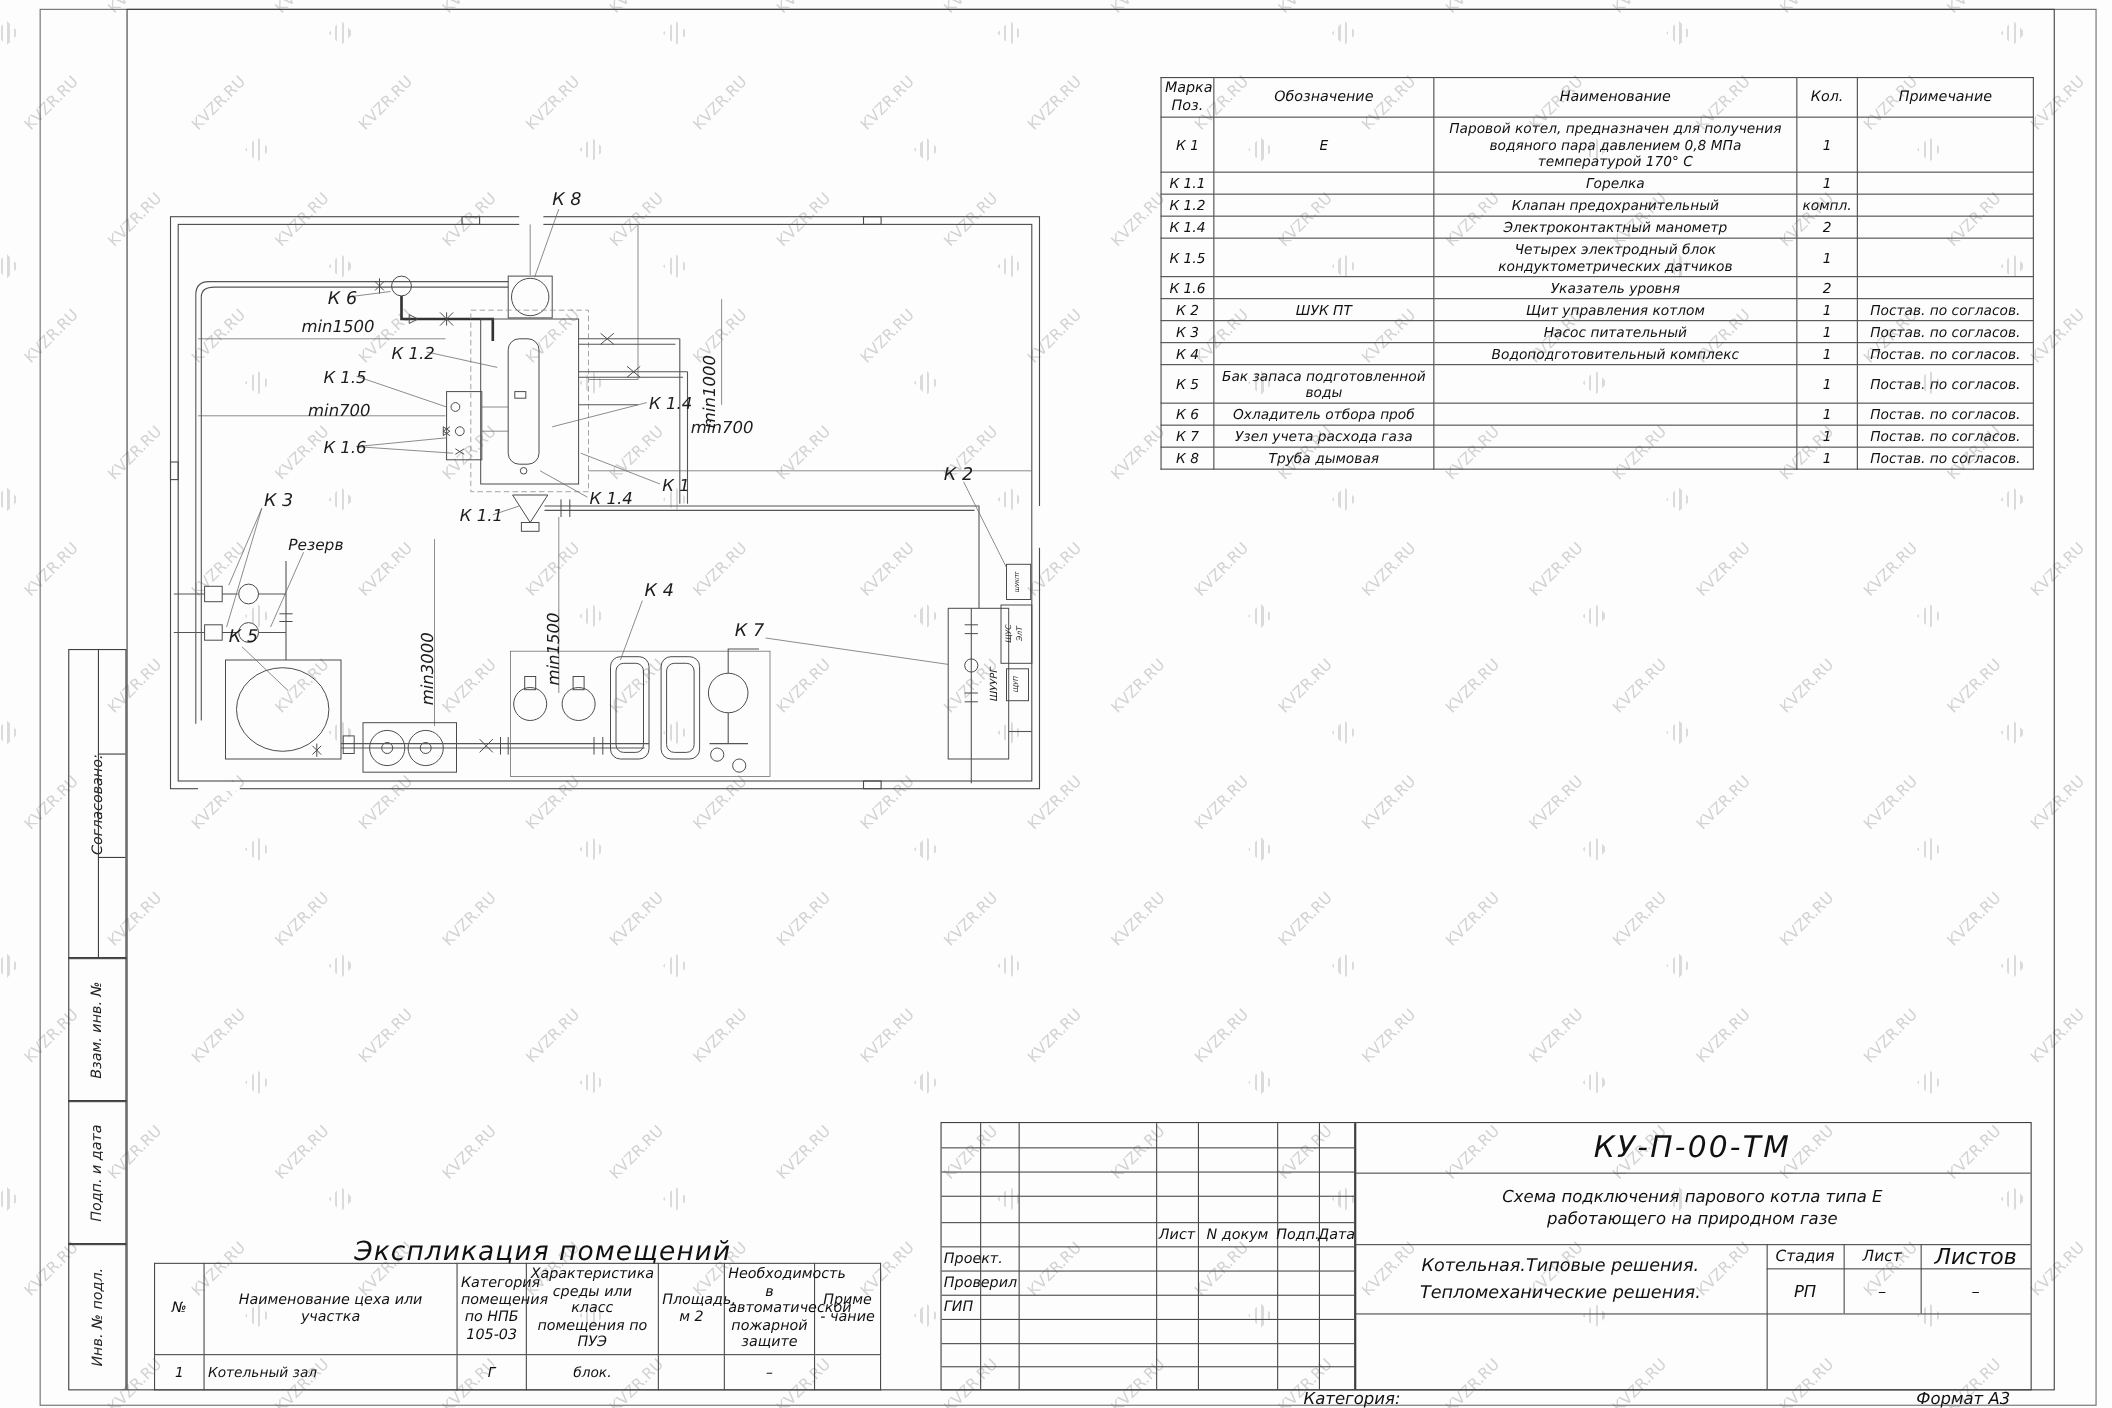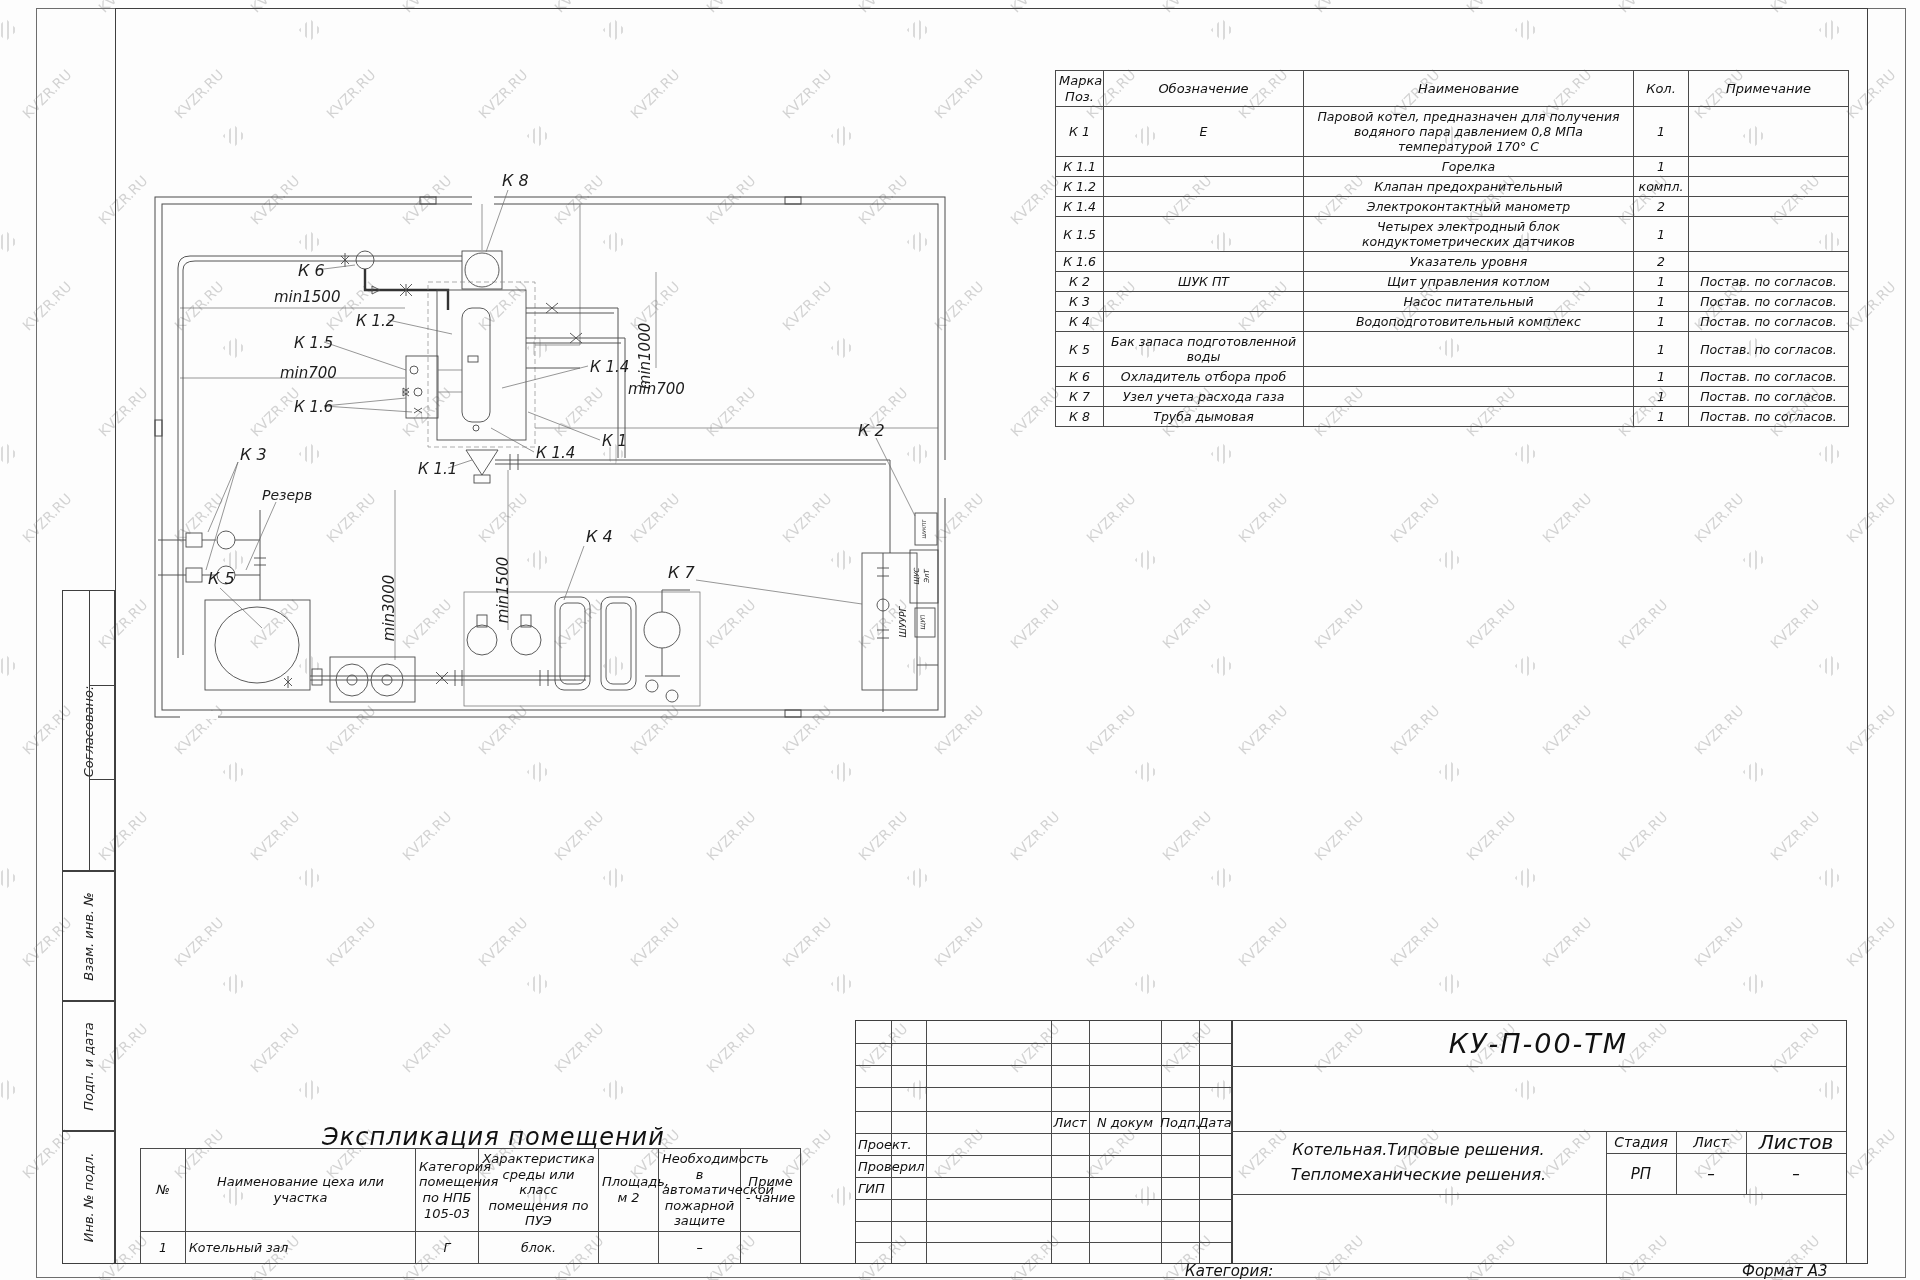--- a/index.html
+++ b/index.html
@@ -647,20 +647,24 @@
 
     <div class="hline" style="top:45px;left:375px;width:615px;"></div>
     <div class="hline" style="top:110px;left:375px;width:615px;"></div>
     <div class="hline" style="top:132px;left:750px;width:240px;"></div>
     <div class="hline" style="top:173px;left:375px;width:615px;"></div>
     <div class="vline" style="left:750px;top:110px;height:132px;"></div>
     <div class="vline" style="left:820px;top:110px;height:63px;"></div>
     <div class="vline" style="left:890px;top:110px;height:63px;"></div>
 
     <div class="cell" style="left:375px;top:0;width:615px;height:45px;font-size:27px;letter-spacing:2px;">КУ-П-00-ТМ</div>
+    <div class="cell" style="left:375px;top:45px;width:615px;height:65px;flex-direction:column;font-size:15px;line-height:1.3;">
+      <div>Схема подключения парового котла типа Е</div>
+      <div>работающего на природном газе</div>
+    </div>
     <div class="cell" style="left:375px;top:110px;width:375px;height:63px;flex-direction:column;font-size:16px;line-height:1.55;">
       <div>Котельная.Типовые решения.</div>
       <div>Тепломеханические решения.</div>
     </div>
     <div class="cell small-it" style="left:750px;top:110px;width:70px;height:22px;font-size:14px;">Стадия</div>
     <div class="cell small-it" style="left:820px;top:110px;width:70px;height:22px;font-size:14px;">Лист</div>
     <div class="cell small-it" style="left:890px;top:110px;width:100px;height:22px;font-size:20px;">Листов</div>
     <div class="cell" style="left:750px;top:132px;width:70px;height:41px;font-size:15px;">РП</div>
     <div class="cell" style="left:820px;top:132px;width:70px;height:41px;font-size:15px;">–</div>
     <div class="cell" style="left:890px;top:132px;width:100px;height:41px;font-size:15px;">–</div>

